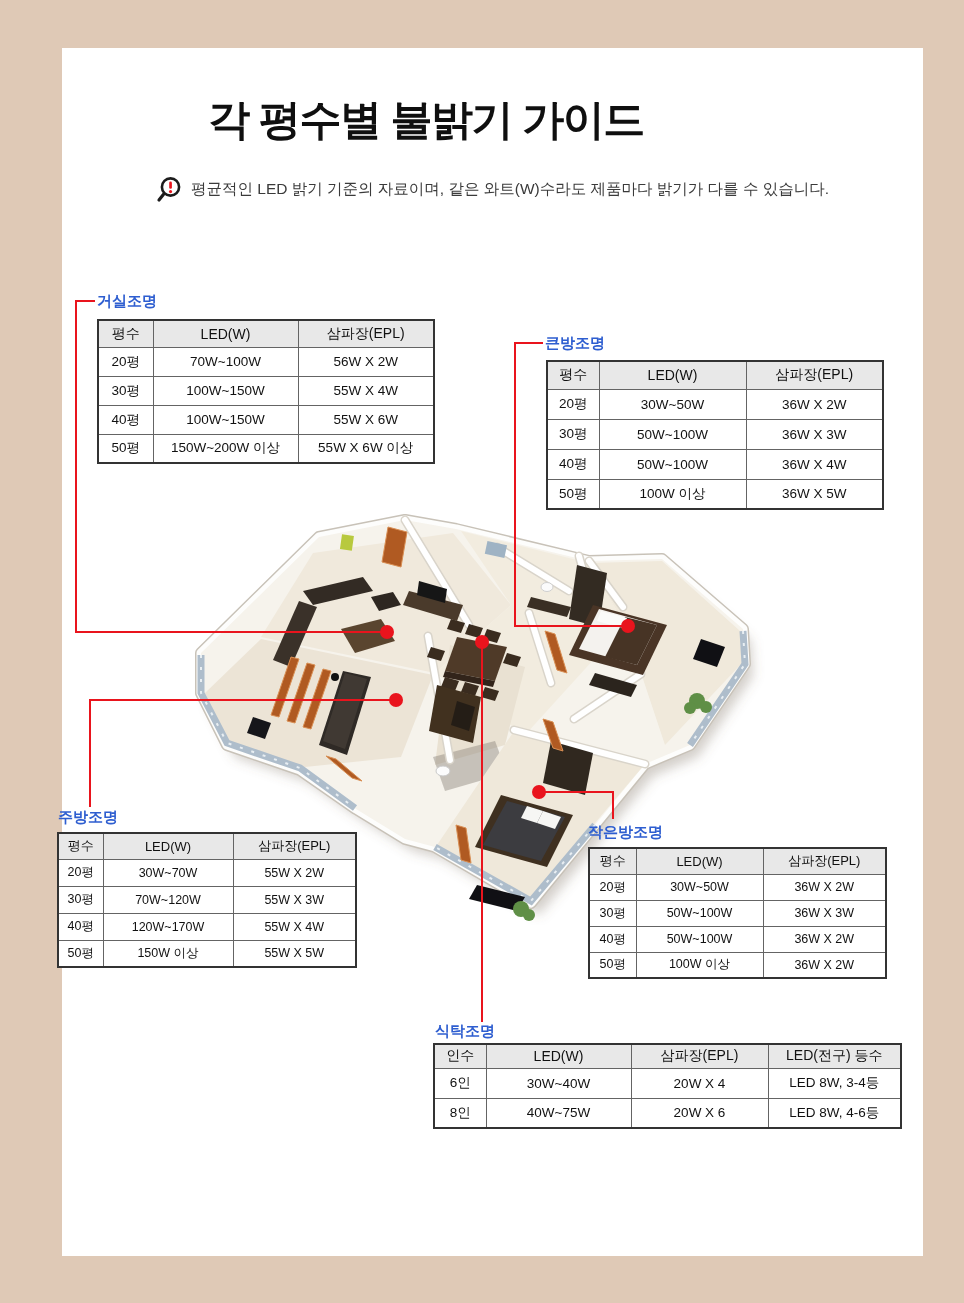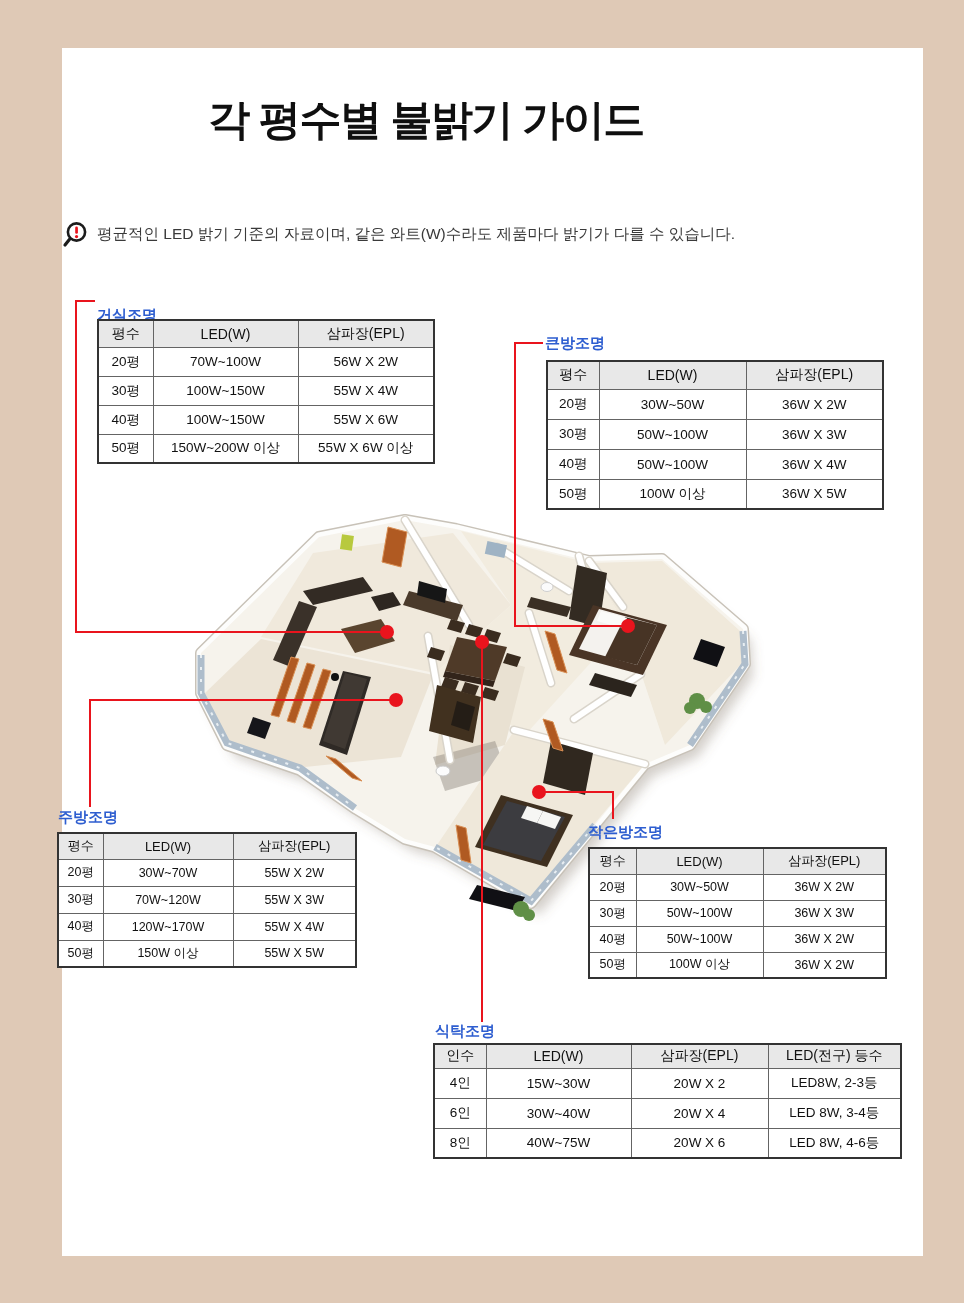--- a/index.html
+++ b/index.html
@@ -6,28 +6,28 @@
     --bg:#dfc9b6; --card:#ffffff; --blue:#2e5ed0; --red:#e9141d;
     --thbg:#e8e8e8; --bdark:#333333; --binner:#646464; --text:#111111;
   }
   *{box-sizing:border-box;margin:0;padding:0}
   body{background:#efe6dc;font-family:"Liberation Sans","DejaVu Sans",sans-serif;}
   .stage{position:relative;width:964px;height:1303px;background:var(--bg);overflow:hidden;}
   .card{position:absolute;left:62px;top:48px;width:861px;height:1208px;background:var(--card);}
   .title{position:absolute;top:92px;left:62px;width:728px;text-align:center;
          font-size:42px;font-weight:800;letter-spacing:-1.5px;color:#0f0f0f;z-index:4;}
   .notice{position:absolute;top:176px;left:62px;width:861px;display:flex;align-items:center;
-          justify-content:flex-start;gap:9px;font-size:15.5px;color:#3a3a3a;z-index:4;margin-top:45px;}
+          justify-content:center;gap:9px;font-size:15.5px;color:#3a3a3a;z-index:4;}
   .notice-icon{width:26px;height:27px;flex:0 0 auto}
   .floorplan{position:absolute;left:195px;top:505px;width:580px;height:420px;z-index:1;}
   .overlay{position:absolute;left:0;top:0;width:964px;height:1303px;z-index:2;pointer-events:none;}
   .conn{fill:none;stroke:var(--red);stroke-width:2px;}
   .dot{fill:var(--red);}
   .sec-label{position:absolute;font-size:15px;font-weight:700;color:var(--blue);z-index:3;white-space:nowrap;}
-  .lbl-living{left:97px;top:306px}
+  .lbl-living{left:97px;top:292px}
   .lbl-bigroom{left:545px;top:334px}
   .lbl-kitchen{left:58px;top:808px}
   .lbl-smallroom{left:588px;top:823px}
   .lbl-dining{left:435px;top:1022px}
   .data-table{position:absolute;border-collapse:collapse;background:#fff;table-layout:fixed;
               border:2px solid var(--bdark);z-index:3;color:var(--text);}
   .data-table th,.data-table td{border:1px solid var(--binner);text-align:center;vertical-align:middle;
               overflow:hidden;white-space:nowrap;}
   .data-table th{background:var(--thbg);font-weight:400;font-size:14px;}
   .data-table td{font-size:13.5px;}
@@ -338,26 +338,20 @@
       <thead>
         <tr>
           <th>인수</th>
           <th>LED(W)</th>
           <th>삼파장(EPL)</th>
           <th>LED(전구) 등수</th>
         </tr>
       </thead>
       <tbody>
         <tr>
-          <td>4인</td>
-          <td>15W~30W</td>
-          <td>20W X 2</td>
-          <td>LED8W, 2-3등</td>
-        </tr>
-        <tr>
           <td>6인</td>
           <td>30W~40W</td>
           <td>20W X 4</td>
           <td>LED 8W, 3-4등</td>
         </tr>
         <tr>
           <td>8인</td>
           <td>40W~75W</td>
           <td>20W X 6</td>
           <td>LED 8W, 4-6등</td>

